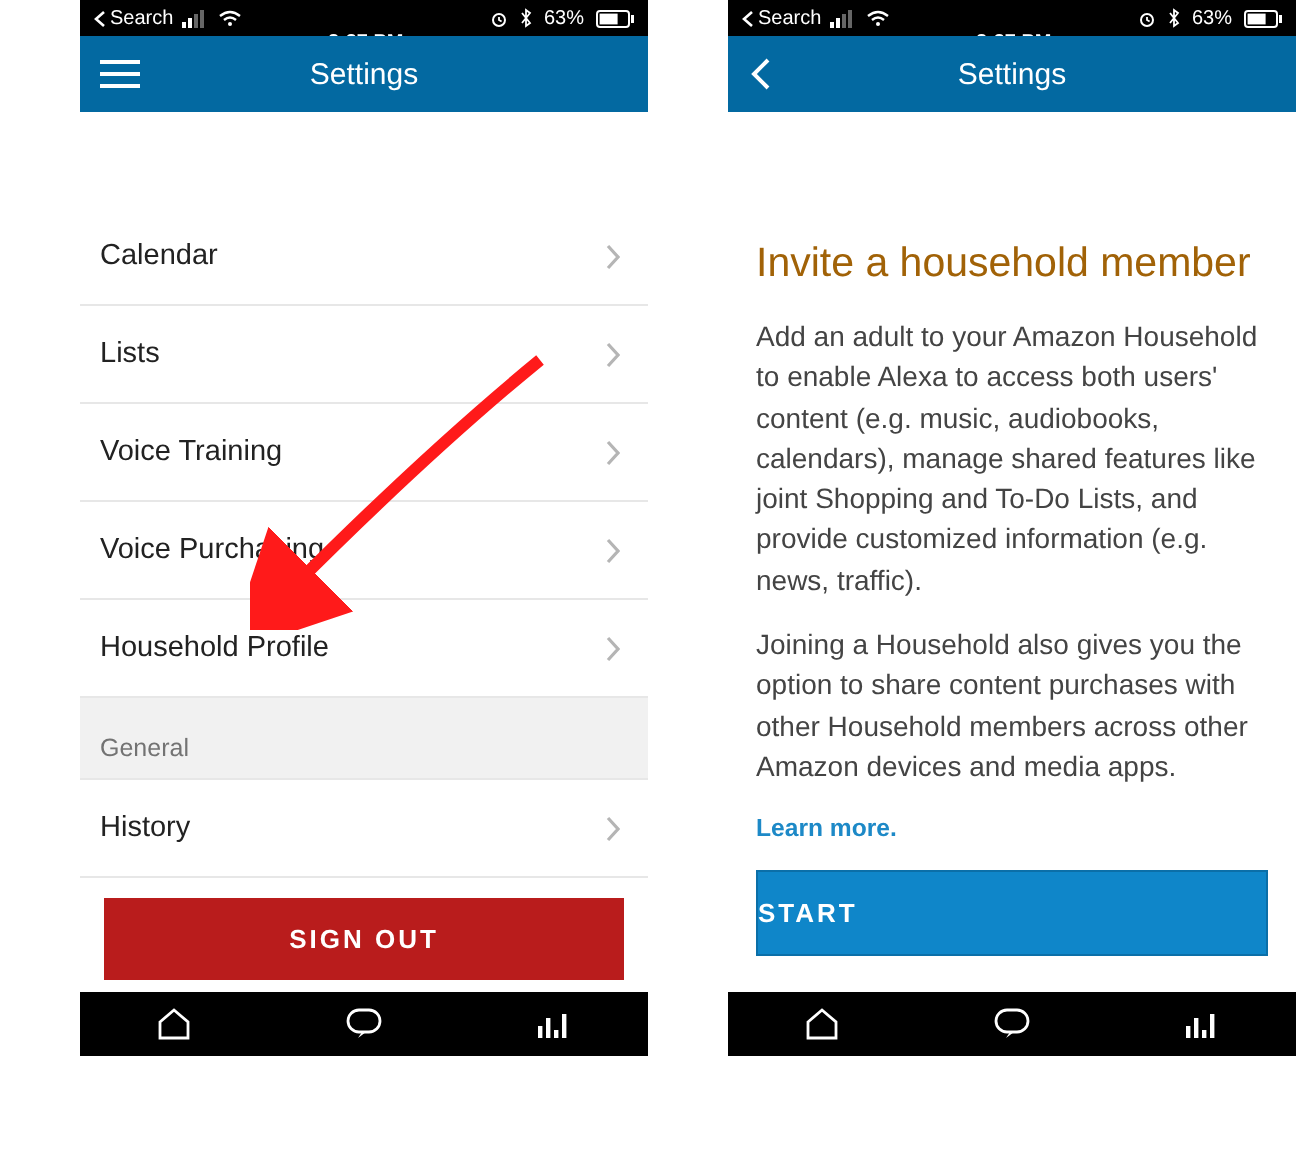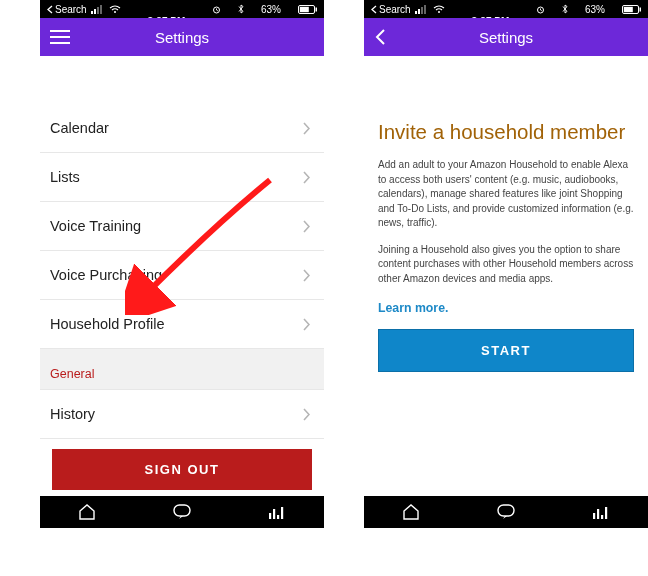--- a/index.html
+++ b/index.html
@@ -2,39 +2,39 @@
 <html><head>
 <meta charset="utf-8">
 <style>
   * { box-sizing: border-box; margin: 0; padding: 0; }
   html, body { width: 648px; height: 576px; font-family: -apple-system, "Helvetica Neue", Arial, sans-serif; background: #fff; overflow: hidden; }
   .stage { position: relative; width: 648px; height: 576px; display: flex; }
   .phone { width: 324px; height: 528px; display: flex; flex-direction: column; background: #fff; position: relative; padding-left: 40px; }
   .statusbar { height: 18px; background: #000; color: #fff; display: flex; align-items: center; font-size: 10px; padding: 0 6px; justify-content: space-between; }
   .sb-left { display: flex; align-items: center; gap: 4px; }
   .sb-center { flex: 1; text-align: center; font-weight: 600; margin-top: 24px; }
-  .sb-right { display: flex; align-items: center; gap: 17px; }
+  .sb-right { display: flex; align-items: center; gap: 6px; }
   .sb-right svg, .sb-left svg { display: block; }
-  .appbar { height: 38px; background: #6d28d9; color: #fff; display: flex; align-items: center; justify-content: center; position: relative; font-size: 15px; }
+  .appbar { height: 38px; background: #0369a1; color: #fff; display: flex; align-items: center; justify-content: center; position: relative; font-size: 15px; }
   .appbar .leading { position: absolute; left: 10px; display: flex; align-items: center; }
   .content { flex: 1; overflow: hidden; background: #fff; position: relative; margin-top: 48px; }
   .row { display: flex; align-items: center; justify-content: space-between; padding: 16px 14px 16px 10px; font-size: 14.5px; color: #222; border-bottom: 1px solid #e7e7e7; cursor: pointer; }
   .row .label { }
   .row .chev { color: #aaa; }
-  .section-header { background: #f1f1f1; color: #b91c1c; font-size: 12.5px; padding: 18px 10px 8px 10px; border-bottom: 1px solid #e7e7e7; }
+  .section-header { background: #f1f1f1; color: #737373; font-size: 12.5px; padding: 18px 10px 8px 10px; border-bottom: 1px solid #e7e7e7; }
   .signout { margin: 10px 12px 8px 12px; background: #b91c1c; color: #fff; text-align: center; padding: 13px 0; font-size: 13px; letter-spacing: 1.5px; font-weight: 600; cursor: pointer; }
   .tabbar { height: 32px; background: #000; display: flex; align-items: center; justify-content: space-around; }
   .tabbar svg { display: block; }
 
   
   .detail { padding: 16px 14px 0 14px; color: #333; }
   .detail h1 { font-size: 20.5px; font-weight: 400; color: #a16207; margin-bottom: 14px; }
-  .detail p { font-size: 10px; line-height: 1.45; color: #444; margin-bottom: 12px; }
+  .detail p { font-size: 14px; line-height: 1.45; color: #444; margin-bottom: 12px; }
   .learn { color: #1d89c7; font-size: 12.3px; font-weight: 600; display: inline-block; margin-bottom: 14px; cursor: pointer; }
-  .startbtn { background: #0f86c9; color: #fff; text-align: center; padding: 13px 0; font-size: 13px; letter-spacing: 1.5px; font-weight: 600; border: 1px solid #0b6fa8; cursor: pointer; }
+  .startbtn { background: #0f86c9; color: #fff; text-align: left; padding: 13px 0; font-size: 13px; letter-spacing: 1.5px; font-weight: 600; border: 1px solid #0b6fa8; cursor: pointer; }
 
   
   .arrow { position: absolute; pointer-events: none; }
 
   .chev svg { display: block; }
 </style>
 </head>
 <body>
 
 <div class="stage">

